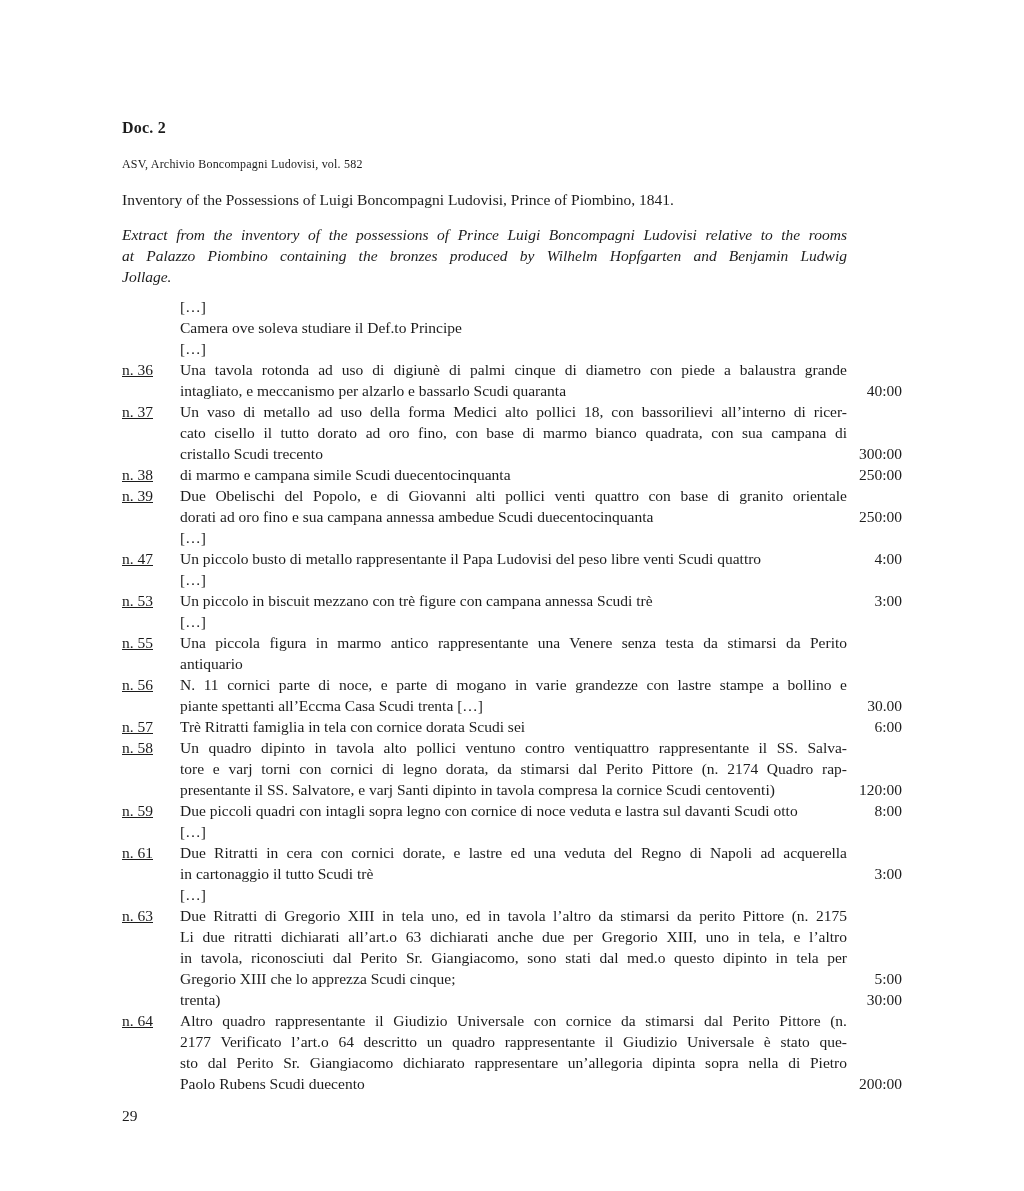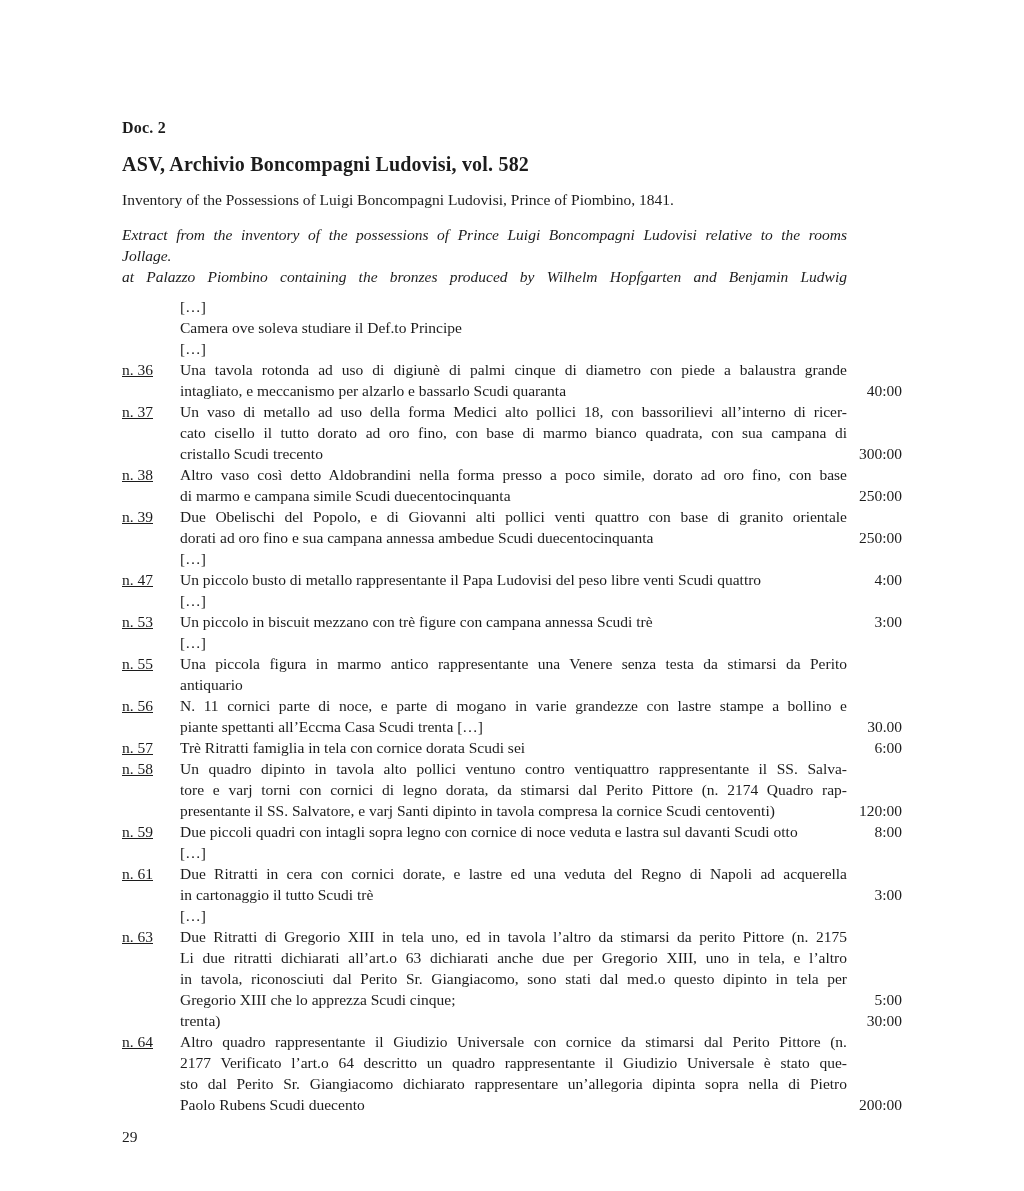--- a/index.html
+++ b/index.html
@@ -15,21 +15,21 @@
     width:816px;height:1191px;
     padding:117px 122px 4px 122px;
   }
   .content{width:780px;}
   .doc-label{
     font-size:16px;line-height:21px;font-weight:bold;
     letter-spacing:.2px;
     margin:0 0 16px 0;
   }
   .source-line{
-    font-size:20px;line-height:21px;font-weight:bold;
+    font-size:12px;line-height:21px;font-weight:normal;
     letter-spacing:.2px;
     margin:0 0 14px 0;
   }
   .title-line{
     font-size:15.5px;line-height:21px;
     margin:0 0 14px 0;
   }
   .extract-note{
     width:725px;
     font-size:15.5px;line-height:21px;
@@ -66,22 +66,22 @@
   <div class="content">
 
     <p class="doc-label">Doc. 2</p>
 
     <p class="source-line">ASV, Archivio Boncompagni Ludovisi, vol. 582</p>
 
     <p class="title-line">Inventory of the Possessions of Luigi Boncompagni Ludovisi, Prince of Piombino, 1841.</p>
 
     <div class="extract-note">
         <div class="line j">Extract from the inventory of the possessions of Prince Luigi Boncompagni Ludovisi relative to the rooms</div>
+        <div class="line j">at Palazzo Piombino containing the bronzes produced by Wilhelm Hopfgarten and Benjamin Ludwig</div>
         <div class="line last">Jollage.</div>
-        <div class="line j">at Palazzo Piombino containing the bronzes produced by Wilhelm Hopfgarten and Benjamin Ludwig</div>
       </div>
 
     <div class="inv-list">
         <div class="row">
           <div class="num"></div>
           <div class="txt">
             <div class="line last">[…]</div>
           </div>
           <div class="amt"></div>
         </div>
@@ -112,21 +112,20 @@
           <div class="txt">
             <div class="line j">Un vaso di metallo ad uso della forma Medici alto pollici 18, con bassorilievi all’interno di ricer-</div>
             <div class="line j">cato cisello il tutto dorato ad oro fino, con base di marmo bianco quadrata, con sua campana di</div>
             <div class="line last">cristallo Scudi trecento</div>
           </div>
           <div class="amt">300:00</div>
         </div>
         <div class="row">
           <div class="num">n. 38</div>
           <div class="txt">
-            <div class="line j">Altro vaso così detto Aldobrandini nella forma presso a poco simile, dorato ad oro fino, con base</div>
             <div class="line last">di marmo e campana simile Scudi duecentocinquanta</div>
           </div>
           <div class="amt">250:00</div>
         </div>
         <div class="row">
           <div class="num">n. 39</div>
           <div class="txt">
             <div class="line j">Due Obelischi del Popolo, e di Giovanni alti pollici venti quattro con base di granito orientale</div>
             <div class="line last">dorati ad oro fino e sua campana annessa ambedue Scudi duecentocinquanta</div>
           </div>

